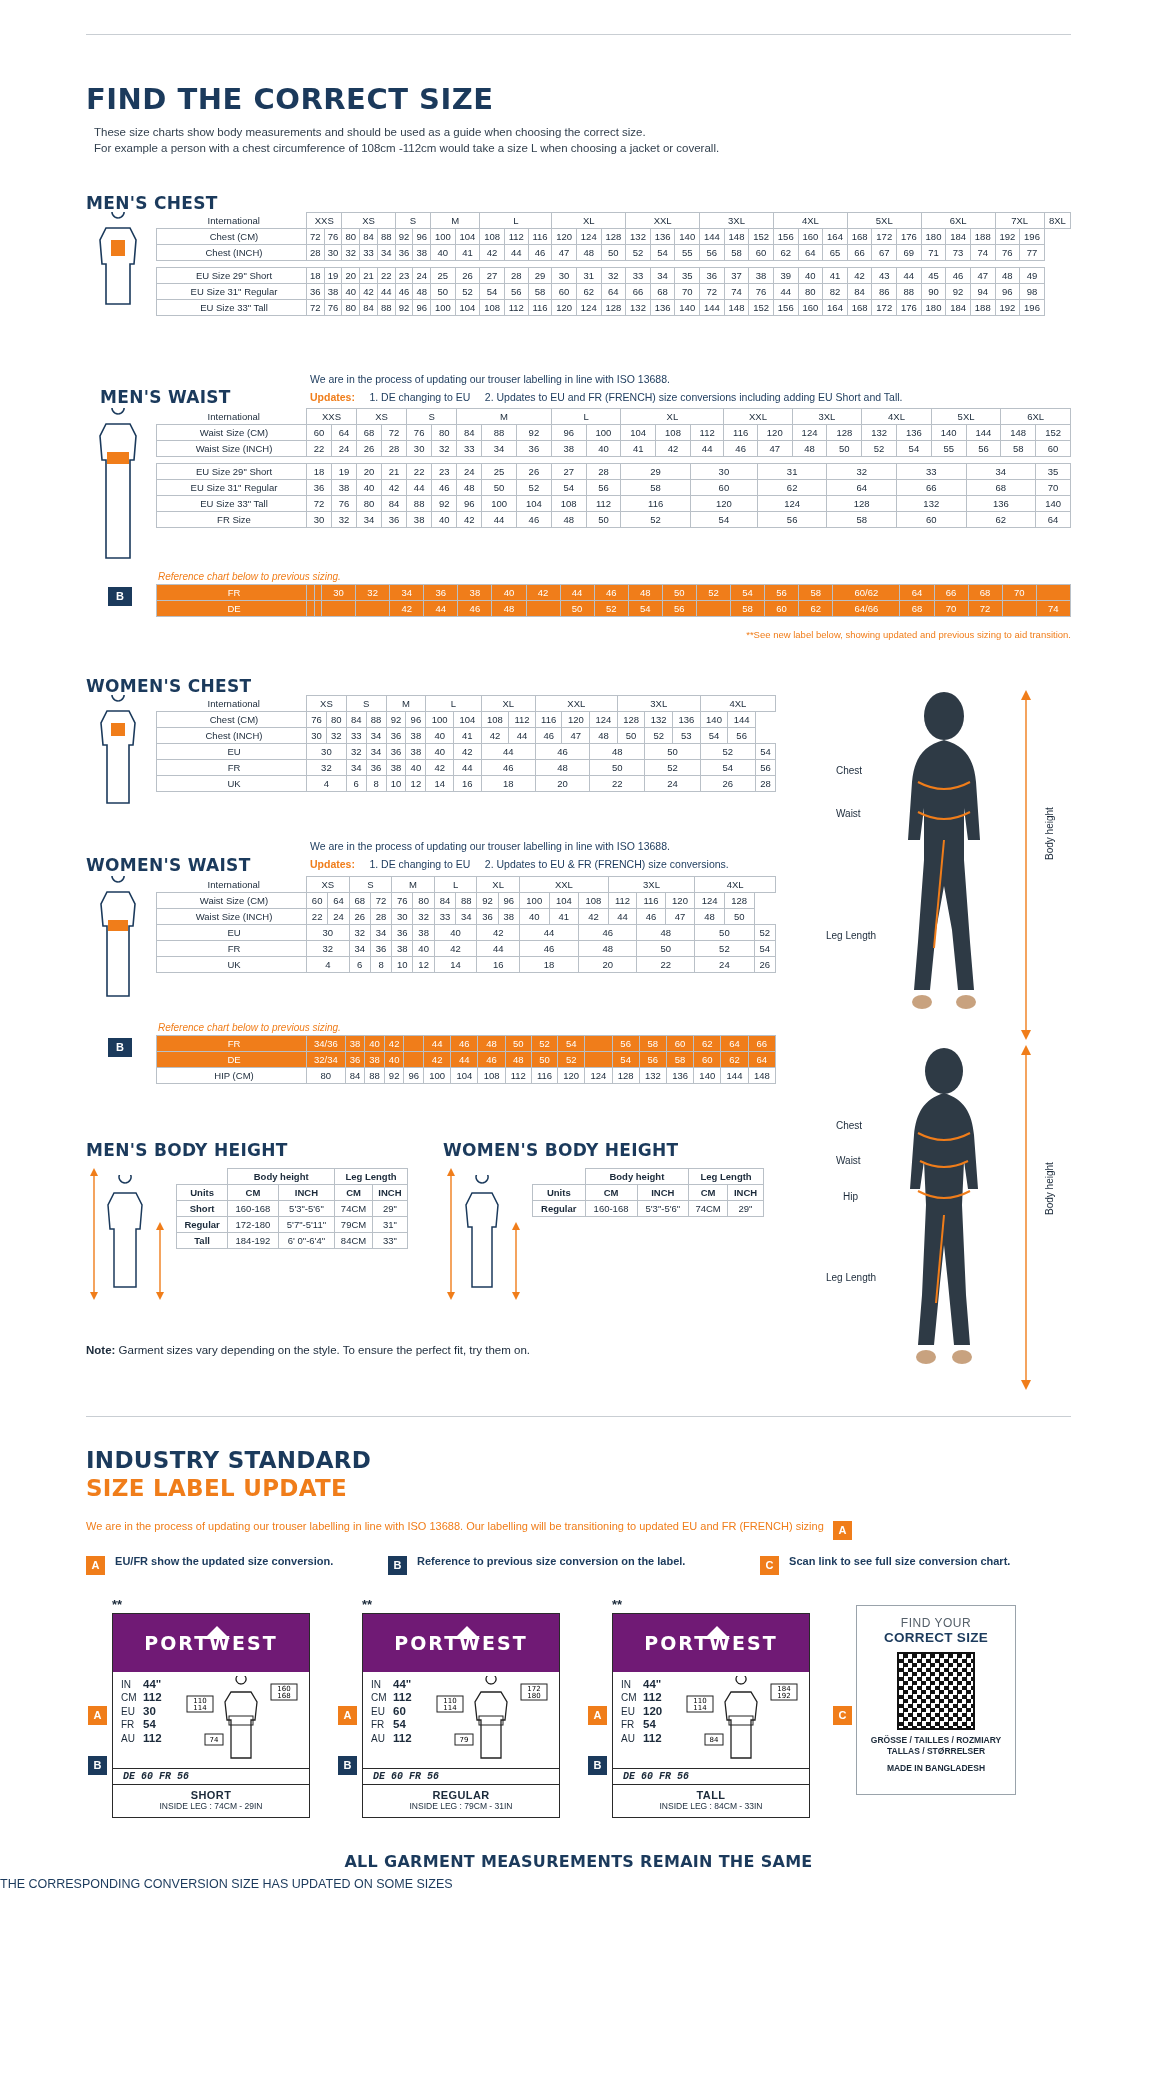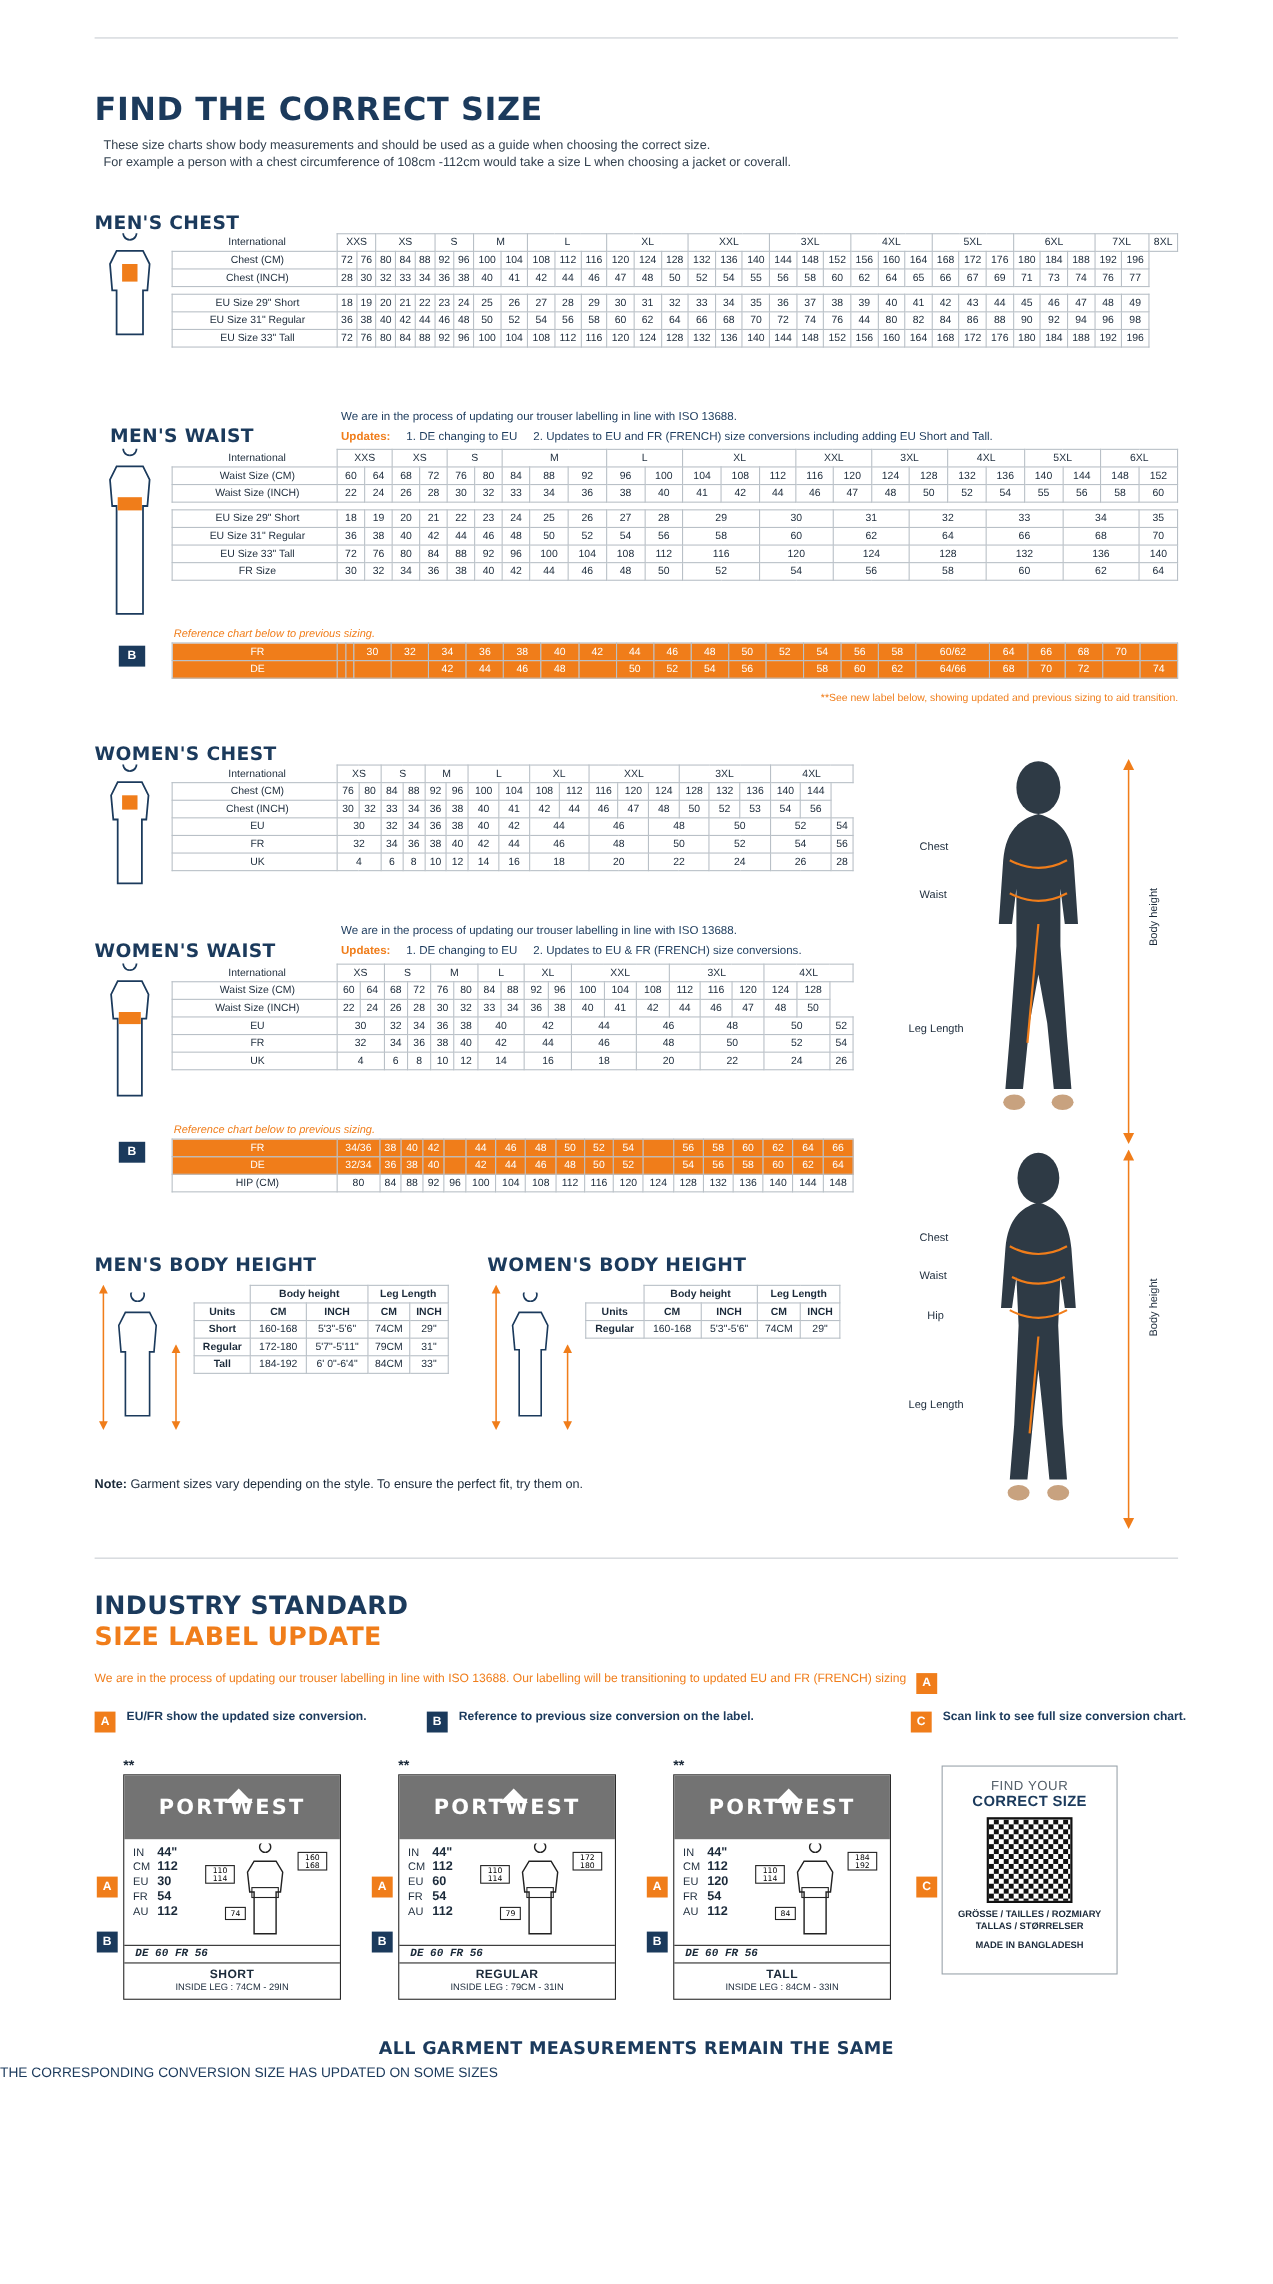--- a/index.html
+++ b/index.html
@@ -59,21 +59,21 @@
     position:absolute; font-size:23px; font-weight:bold; letter-spacing:0.3px;
     font-family:"DejaVu Sans", sans-serif; margin:0;
   }
   .ind-blue { color:#1b3a5c; }
   .ind-orange { color:#f07d1a; }
 
   .label-card {
     position:absolute; width:198px; background:#ffffff; border:1px solid #2a2a2a;
   }
   .label-top {
-    background:#737373; height:58px; position:relative;
+    background:#701a75; height:58px; position:relative;
   }
   .brandtxt {
     position:absolute; left:0; right:0; top:18px; text-align:center;
     color:#ffffff; font-size:19px; font-weight:bold; letter-spacing:2px;
     font-family:"DejaVu Sans", sans-serif;
   }
   .brandmark {
     position:absolute; left:50%; top:12px; margin-left:-7px;
     width:0; height:0; border-left:13px solid transparent; border-right:13px solid transparent;
     border-bottom:13px solid #ffffff;
@@ -1020,21 +1020,21 @@
   </div>
 
   <div style="position:absolute; left:86px; top:1555px; font-size:11px;">
     <span class="abadge" style="vertical-align:-4px;">A</span>
     <span style="margin-left:7px; font-weight:bold; color:#1b3a5c;">EU/FR show the updated size conversion.</span>
   </div>
   <div style="position:absolute; left:388px; top:1555px; font-size:11px;">
     <span class="bbadge" style="width:19px; vertical-align:-4px;">B</span>
     <span style="margin-left:7px; font-weight:bold; color:#1b3a5c;">Reference to previous size conversion on the label.</span>
   </div>
-  <div style="position:absolute; left:796px; top:1555px; font-size:11px;padding-left:32px;">
+  <div style="position:absolute; left:728px; top:1555px; font-size:11px;padding-left:32px;">
     <span class="cbadge" style="vertical-align:-4px;">C</span>
     <span style="margin-left:7px; font-weight:bold; color:#1b3a5c;">Scan link to see full size conversion chart.</span>
   </div>
 
   <div class="star" style="left:112px; top:1597px;">**</div>
   <div class="label-card" style="left:112px; top:1613px;">
     <div class="label-top">
       <div class="brandmark"></div>
       <div class="brandtxt">PORTWEST</div>
     </div>

